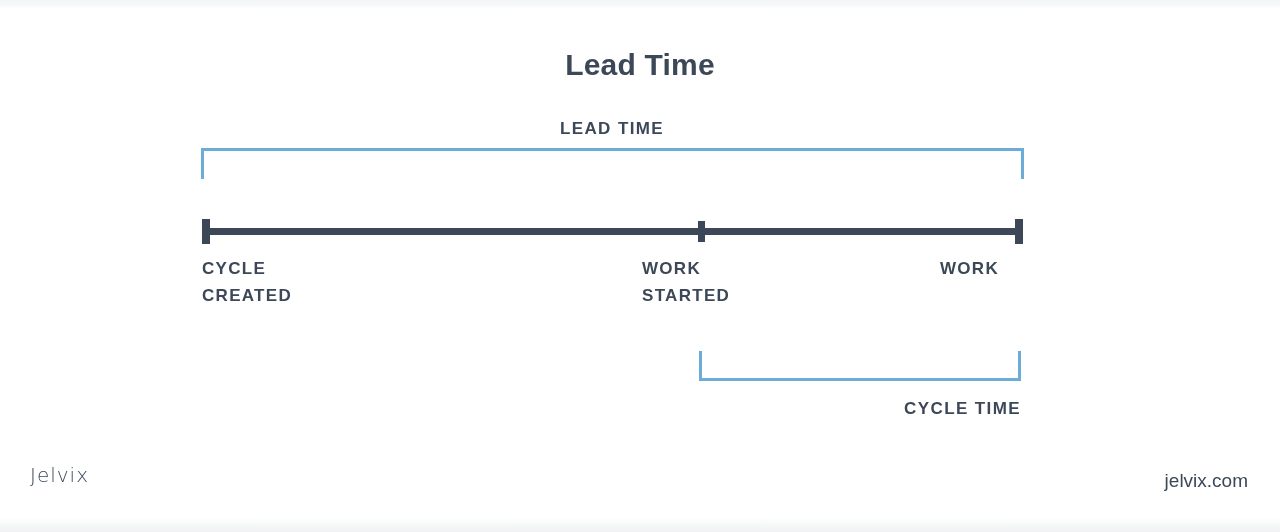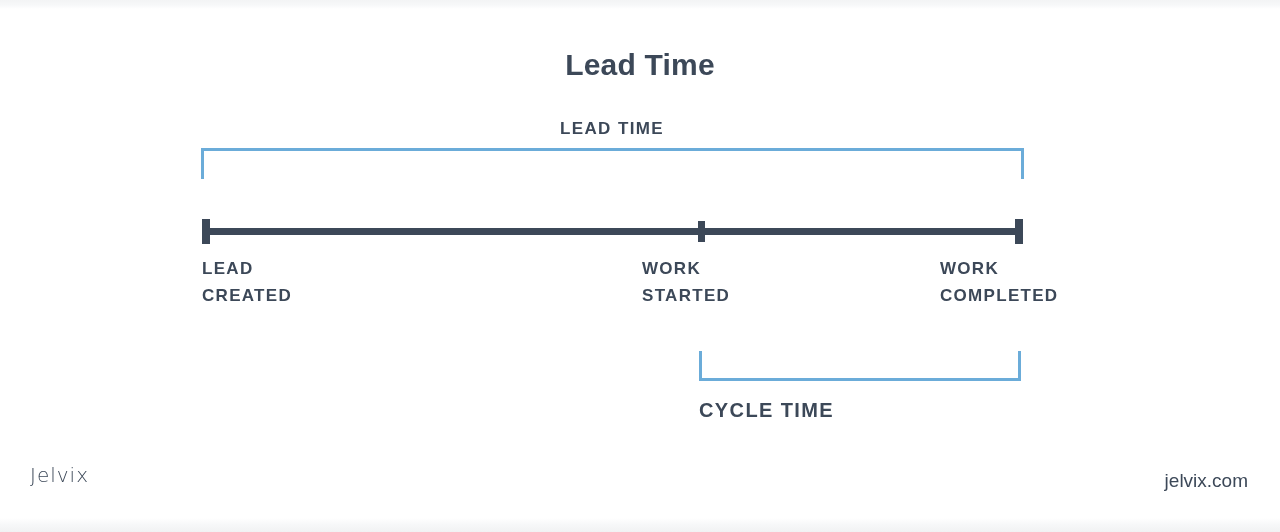--- a/index.html
+++ b/index.html
@@ -95,22 +95,22 @@
     width: 322px;
     height: 30px;
     border-width: 0 3px 3px 3px;
   }
 
   .cycletime-label {
     position: absolute;
     top: 399px;
     left: 699px;
     width: 322px;
-    text-align: left;
-    font-size: 20px;
+    text-align: right;
+    font-size: 17px;
     font-weight: bold;
     color: #3c4858;
     letter-spacing: 1.4px;
   }
 
   
   .axis {
     position: absolute;
     left: 203px;
     top: 228px;
@@ -197,30 +197,29 @@
   </div>
 
   <div class="bracket lead"></div>
 
   <div class="axis"></div>
   <div class="tick end left"></div>
   <div class="tick mid"></div>
   <div class="tick end right"></div>
 
   <div class="milestone m1">
-    <span class="line">LEAD</span>
+    <span class="line">CYCLE</span>
     <span class="line">CREATED</span>
   </div>
   <div class="milestone m2">
     <span class="line">WORK</span>
     <span class="line">STARTED</span>
   </div>
   <div class="milestone m3">
     <span class="line">WORK</span>
-    <span class="line">COMPLETED</span>
   </div>
 
   <div class="bracket cycle"></div>
   <div class="cycletime-label">CYCLE TIME</div>
 
   <div class="logo">Jelvix</div>
 
 
   <div class="site">jelvix.com</div>
 

